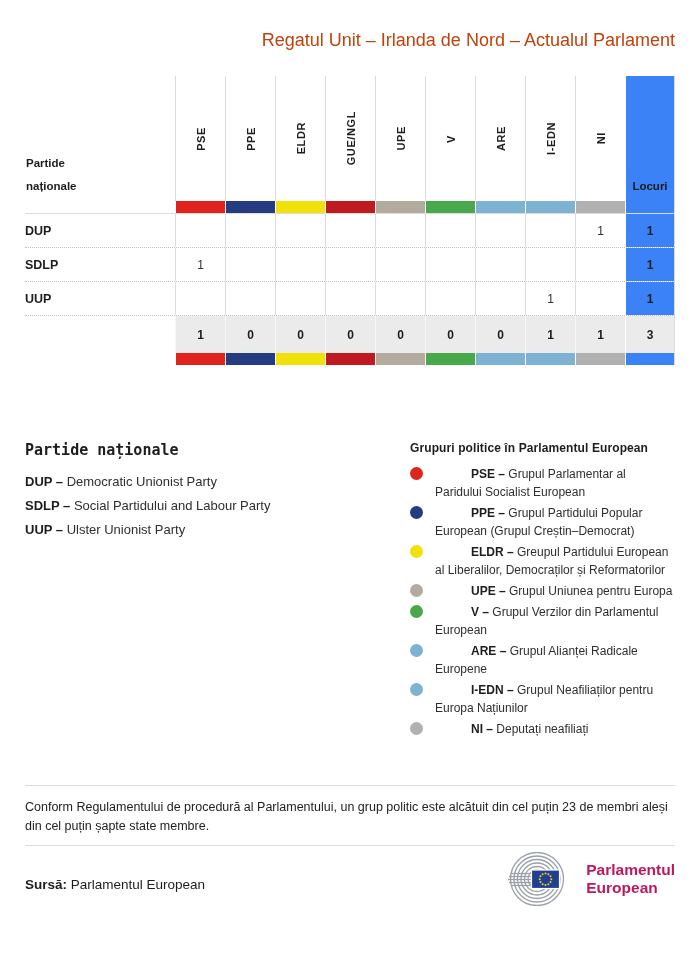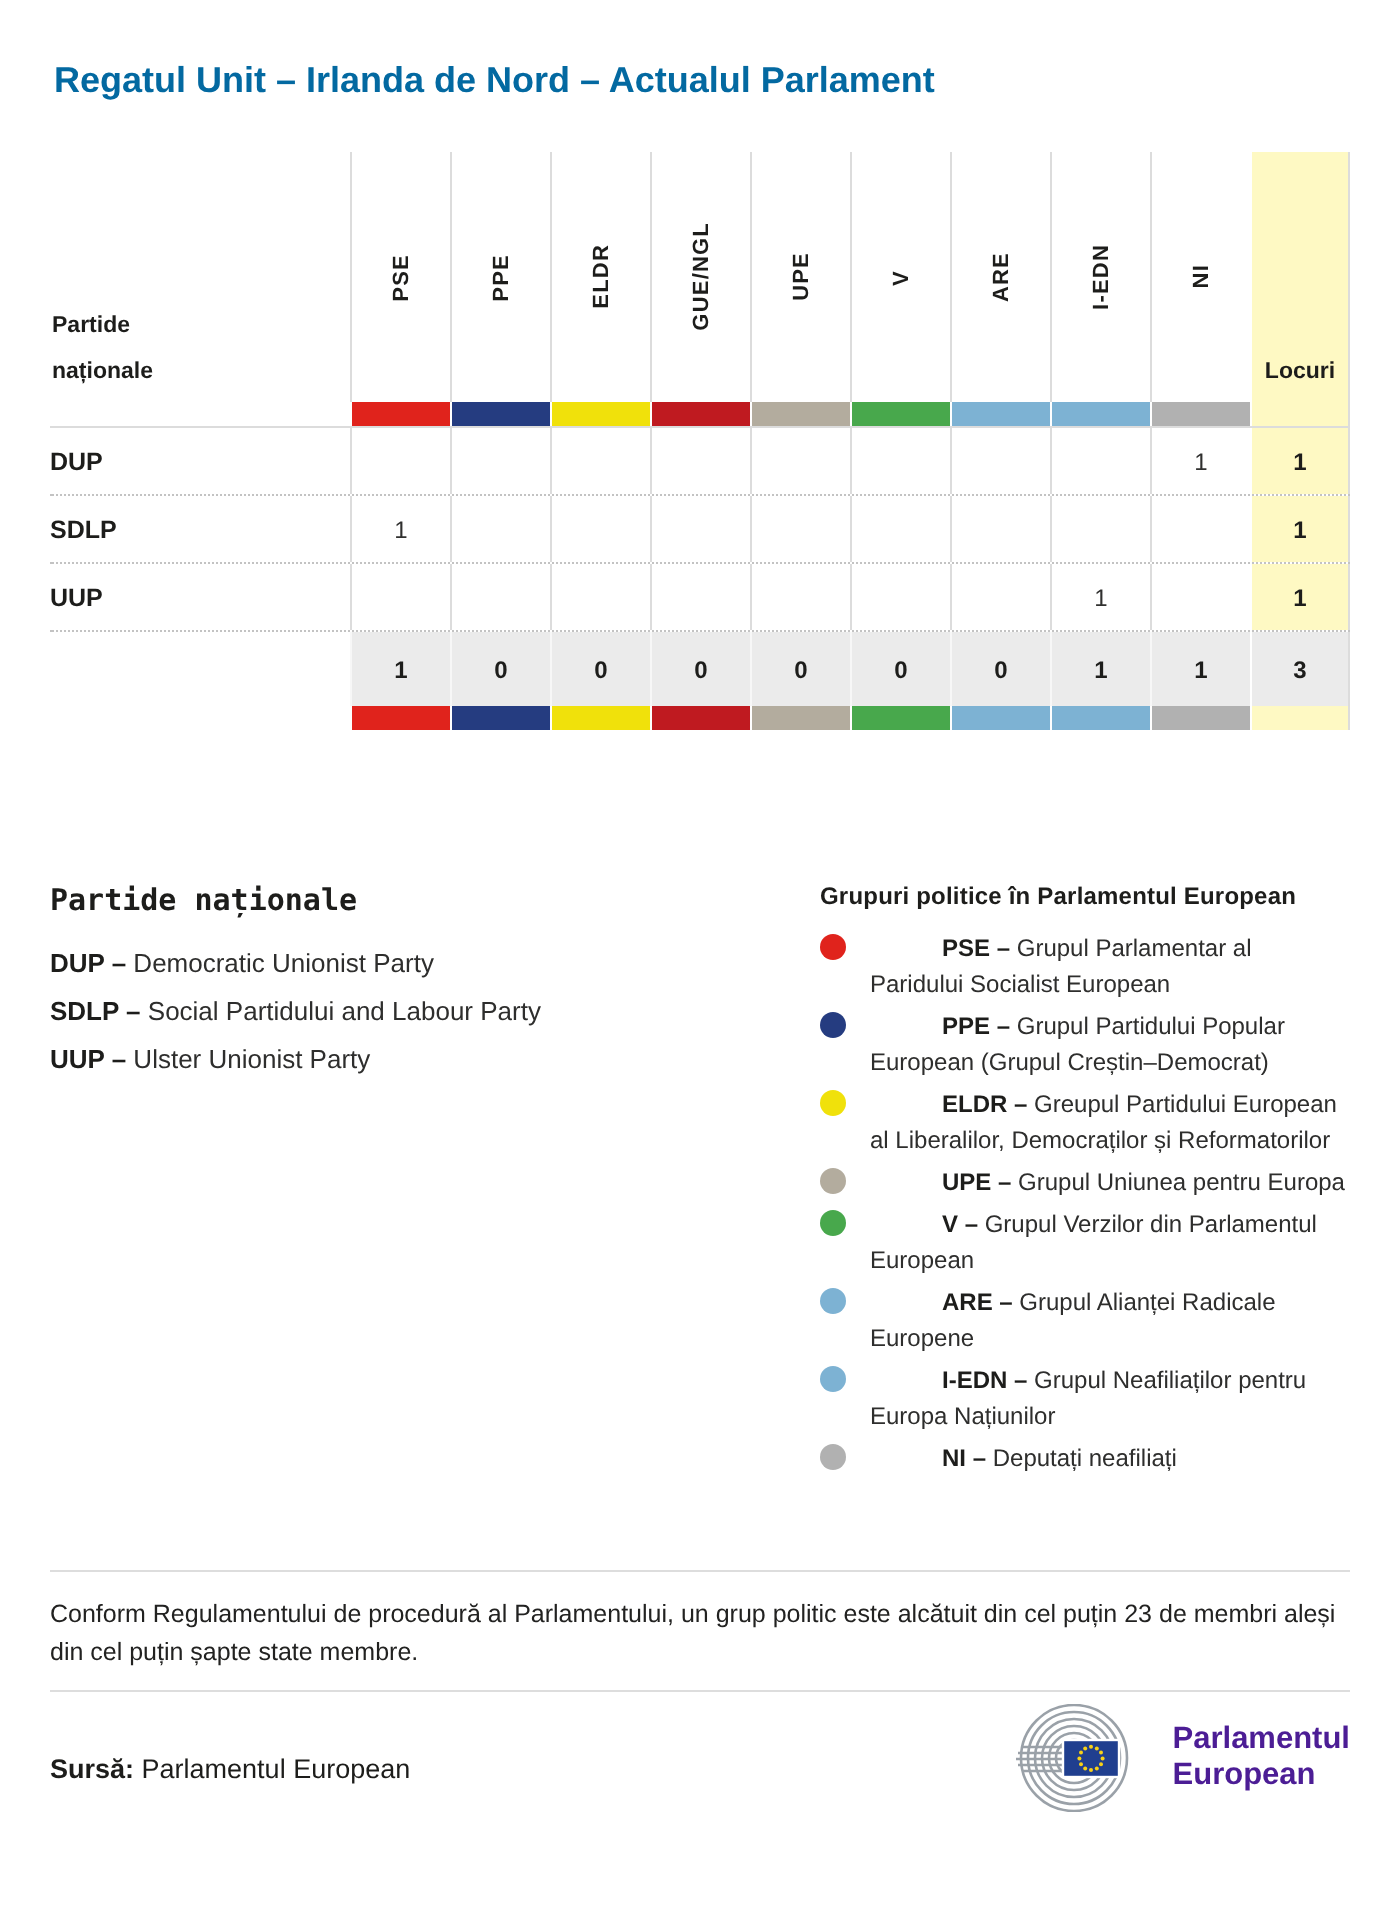--- a/index.html
+++ b/index.html
@@ -6,37 +6,37 @@
   html,body { width:700px; background:#ffffff; }
   body {
     height:955px; overflow:hidden;
     font-family:"Liberation Sans", sans-serif;
     color:#1d1d1b;
   }
   .page { padding:21px 25px 0 25px; }
 
   
   .title { font-size:17px; font-weight:bold; color:#161615; letter-spacing:.1px; }
-  .subtitle { font-size:18px; font-weight:bold; color:#0369a1; margin-top:9px; padding-left:2px; }
+  .subtitle { font-size:18px; font-weight:normal; color:#c2410c; margin-top:9px; padding-left:2px;text-align:right; }
 
   
   .tbl { margin-top:25px; width:650px; }
   .trow { display:flex; width:650px; }
   .c-label { width:150px; flex:0 0 150px; }
   .c { width:50px; flex:0 0 50px; border-left:1px solid #dcdcdc; display:flex; align-items:center; justify-content:center; }
   .c:last-child { border-right:1px solid #dcdcdc; }
   .hdr { height:125px; }
   .hdr .c { align-items:center; }
   .vlab {
     writing-mode:vertical-rl; transform:rotate(180deg);
     font-size:11px; font-weight:bold; letter-spacing:.6px; color:#1d1d1b;
   }
   .corner { display:flex; flex-direction:column; justify-content:flex-end; padding:0 0 4px 1px; }
   .corner span { font-size:11.5px; font-weight:bold; line-height:1.95; width:70px; }
-  .locuri-col { background:#fef9c3; border-left:1px solid #ffffff; }
+  .locuri-col { background:#3b82f6; border-left:1px solid #ffffff; }
   .hdr .locuri-col { flex-direction:column; justify-content:flex-end; padding-bottom:9px; }
   .locuri-hdr-label { font-size:11.5px; font-weight:bold; }
   .barrow { height:12px; }
   .barrow .c { border-left:1px solid #ffffff; }
   .bar { width:100%; height:100%; }
   .prow { height:34px; border-top:1px dotted #c3c3c3; }
   .prow.first { border-top:1px solid #dcdcdc; }
   .prow .c-label { display:flex; align-items:center; font-size:12.5px; font-weight:bold; }
   .val { font-size:12px; color:#30302f; }
   .val-b { font-size:12px; font-weight:bold; color:#1d1d1b; }
@@ -62,21 +62,21 @@
 
   
   .rule { border:none; border-top:1px solid #dddddd; width:650px; }
   .rule1 { margin-top:44px; }
   .note { margin-top:12px; font-size:12.5px; line-height:19px; color:#222221; width:650px; }
   .rule2 { margin-top:9px; }
   .bottom { display:flex; justify-content:space-between; align-items:flex-end; margin-top:6px; width:650px; }
   .source { font-size:13.5px; padding-bottom:14px; }
   .source b { font-weight:bold; }
   .logo { display:flex; align-items:center; }
-  .logo-text { margin-left:9px; font-size:15.5px; font-weight:bold; color:#4c1d95; line-height:1.15; }
+  .logo-text { margin-left:9px; font-size:15.5px; font-weight:bold; color:#be185d; line-height:1.15; }
 </style>
 </head>
 <body>
 
 <div class="page">
 
   <div class="subtitle">Regatul Unit – Irlanda de Nord – Actualul Parlament</div>
 
   <div class="tbl">
 

